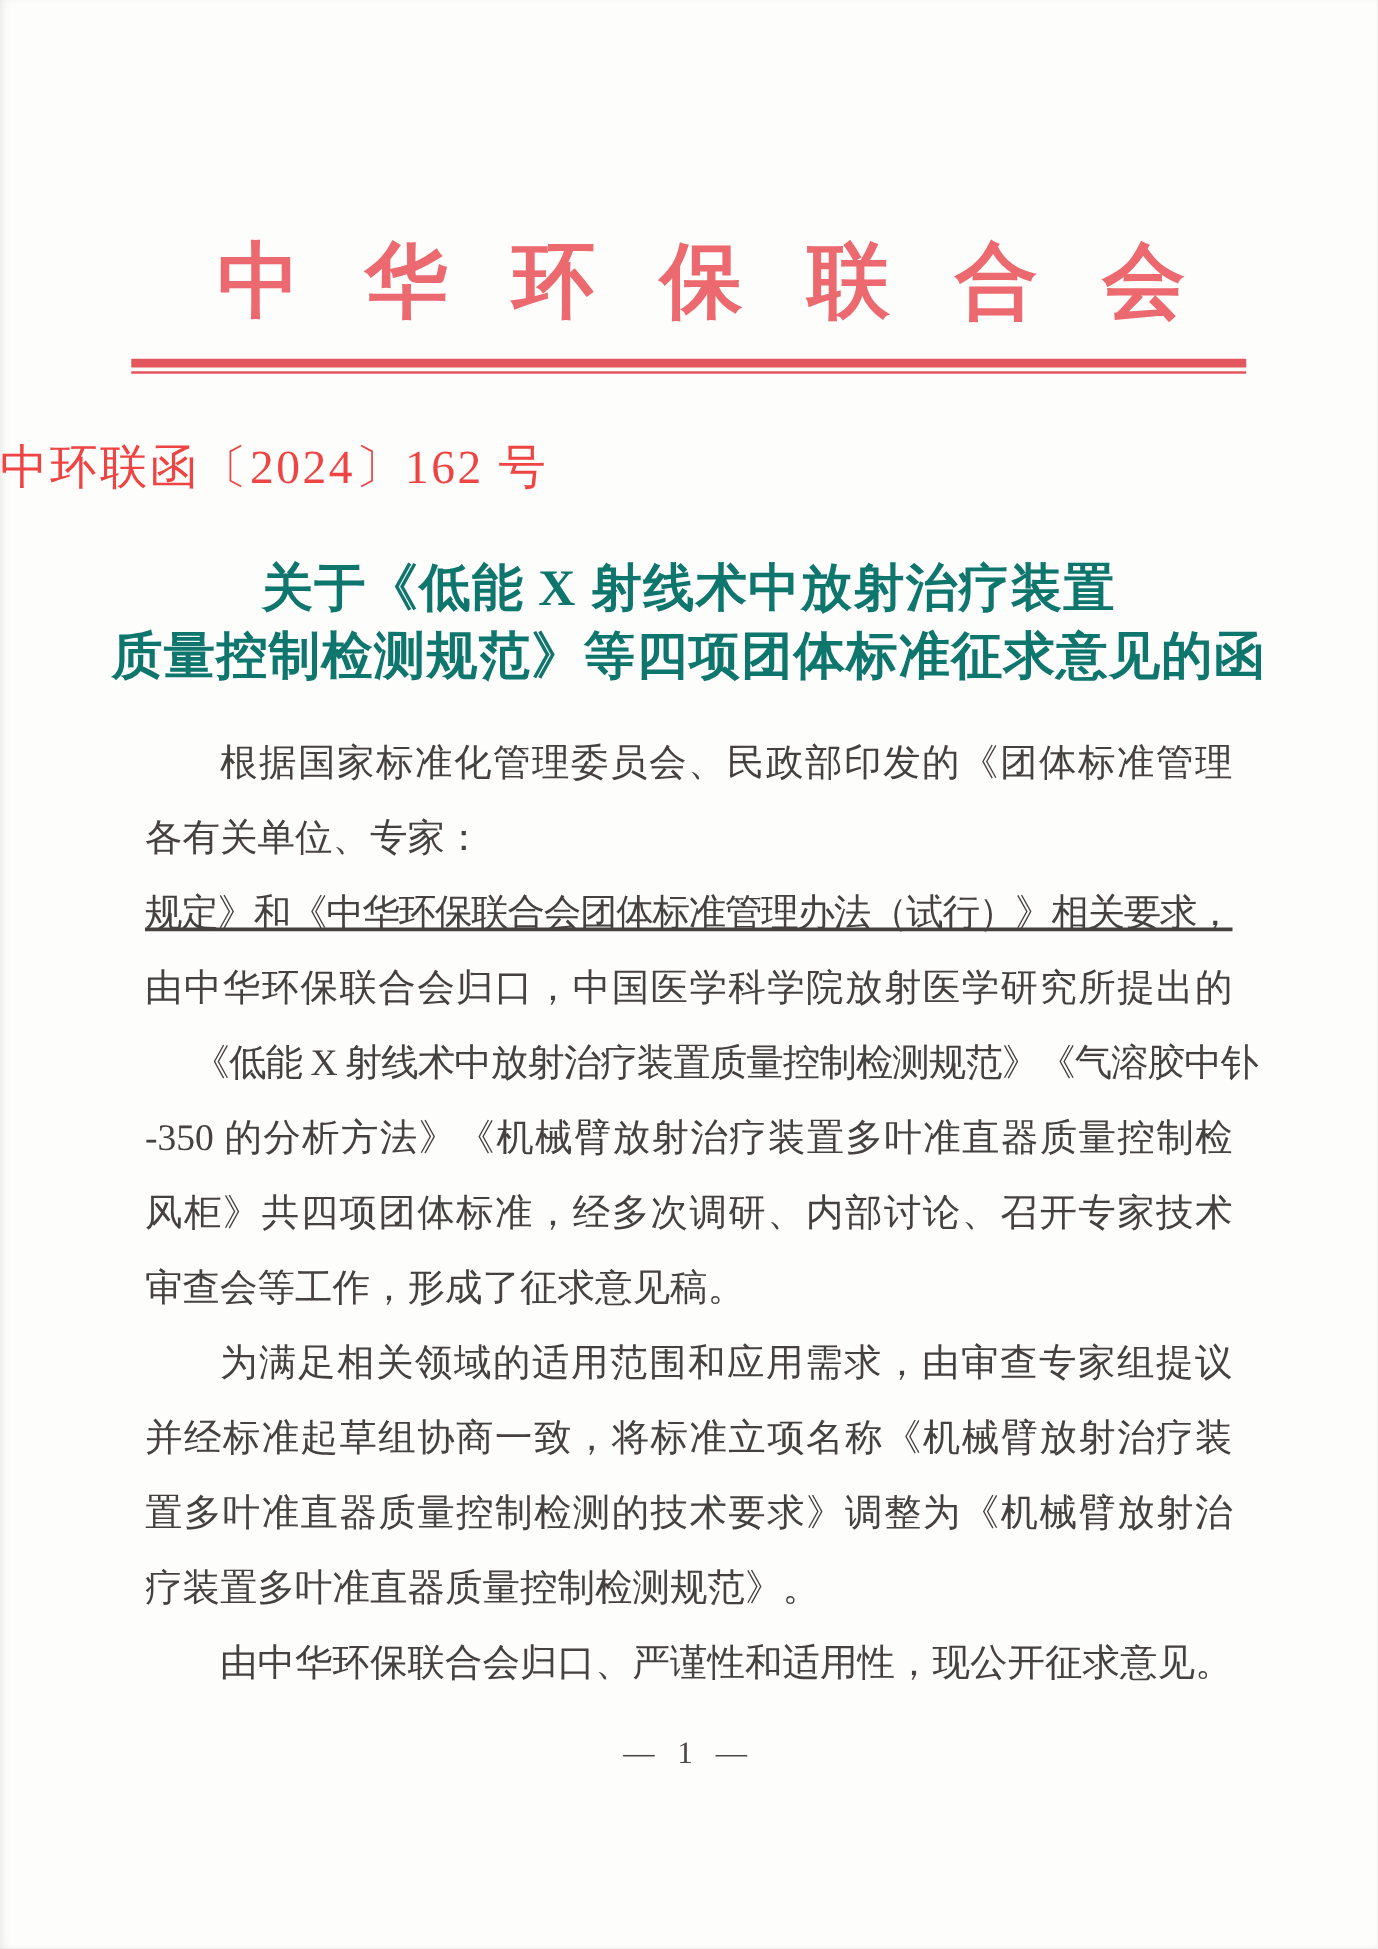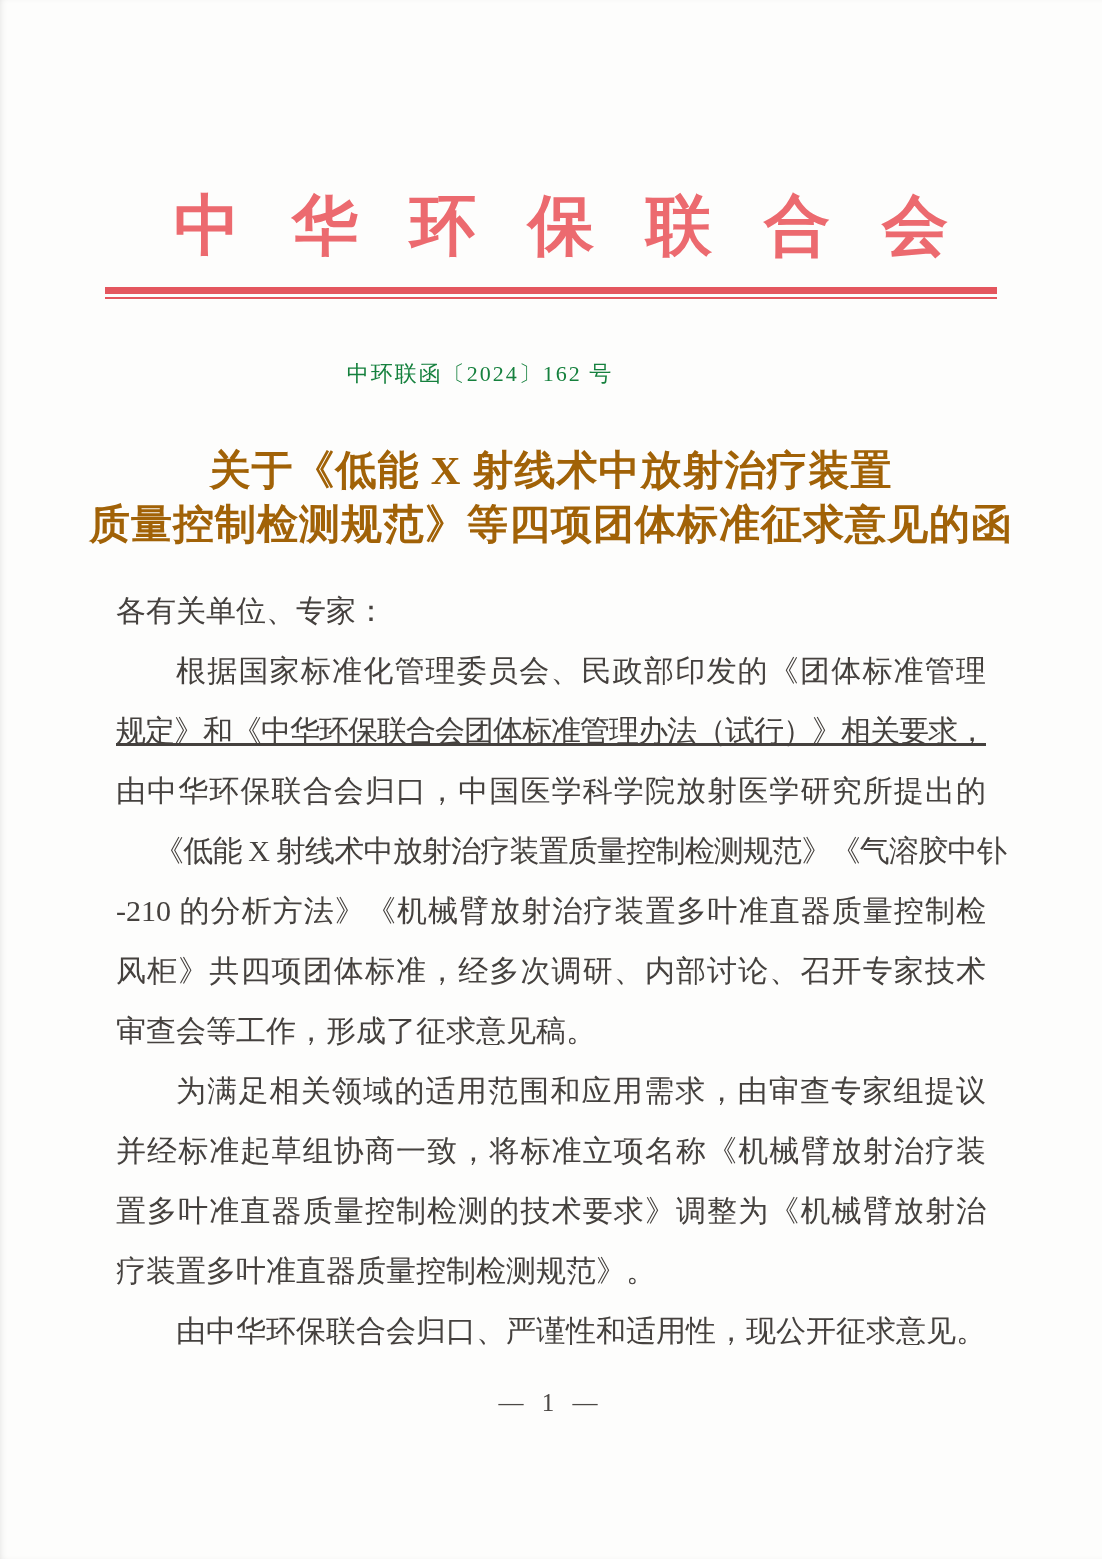--- a/index.html
+++ b/index.html
@@ -40,34 +40,34 @@
     background: #e4565e;
   }
   .rule.thin {
     margin-top: 3px;
     height: 2px;
     background: #e4565e;
   }
   
   .doc-number {
     margin: 56px 142px 0 0;
-    text-align: center;
-    font-size: 22px;
+    text-align: left;
+    font-size: 38px;
     line-height: 38px;
-    color: #15803d;
+    color: #ef4444;
     letter-spacing: 2px;
   }
   
   .title {
     margin: 50px auto 0 auto;
     text-align: center;
     font-size: 41px;
     line-height: 54px;
     font-weight: bold;
-    color: #a16207;
+    color: #0f766e;
     letter-spacing: 1px;
   }
   .title .title-line { display: block; }
   
   .body-block {
     width: 870px;
     margin: 30px auto 0 auto;
     font-size: 30px;
     line-height: 60px;
     color: #45413e;
@@ -104,26 +104,26 @@
   <div class="rule thin"></div>
 
   <div class="doc-number">中环联函〔2024〕162 号</div>
 
   <div class="title">
     <span class="title-line">关于《低能 X 射线术中放射治疗装置</span>
     <span class="title-line">质量控制检测规范》等四项团体标准征求意见的函</span>
   </div>
 
   <div class="body-block">
+    <div class="line indent">根据国家标准化管理委员会、民政部印发的《团体标准管理</div>
     <div class="line end">各有关单位、专家：</div>
-    <div class="line indent">根据国家标准化管理委员会、民政部印发的《团体标准管理</div>
     <div class="line tight">规定》和《中华环保联合会团体标准管理办法（试行）》相关要求，</div>
     <div class="line">由中华环保联合会归口，中国医学科学院放射医学研究所提出的</div>
     <div class="line tight2">《低能 X 射线术中放射治疗装置质量控制检测规范》《气溶胶中钋</div>
-    <div class="line">-210 的分析方法》《机械臂放射治疗装置多叶准直器质量控制检</div>
+    <div class="line">-350 的分析方法》《机械臂放射治疗装置多叶准直器质量控制检</div>
     <div class="line">风柜》共四项团体标准，经多次调研、内部讨论、召开专家技术</div>
     <div class="line end">审查会等工作，形成了征求意见稿。</div>
     <div class="line indent">为满足相关领域的适用范围和应用需求，由审查专家组提议</div>
     <div class="line">并经标准起草组协商一致，将标准立项名称《机械臂放射治疗装</div>
     <div class="line">置多叶准直器质量控制检测的技术要求》调整为《机械臂放射治</div>
     <div class="line end">疗装置多叶准直器质量控制检测规范》。</div>
     <div class="line end indent">由中华环保联合会归口、严谨性和适用性，现公开征求意见。</div>
   </div>
 
   <div class="footer">— 1 —</div>

